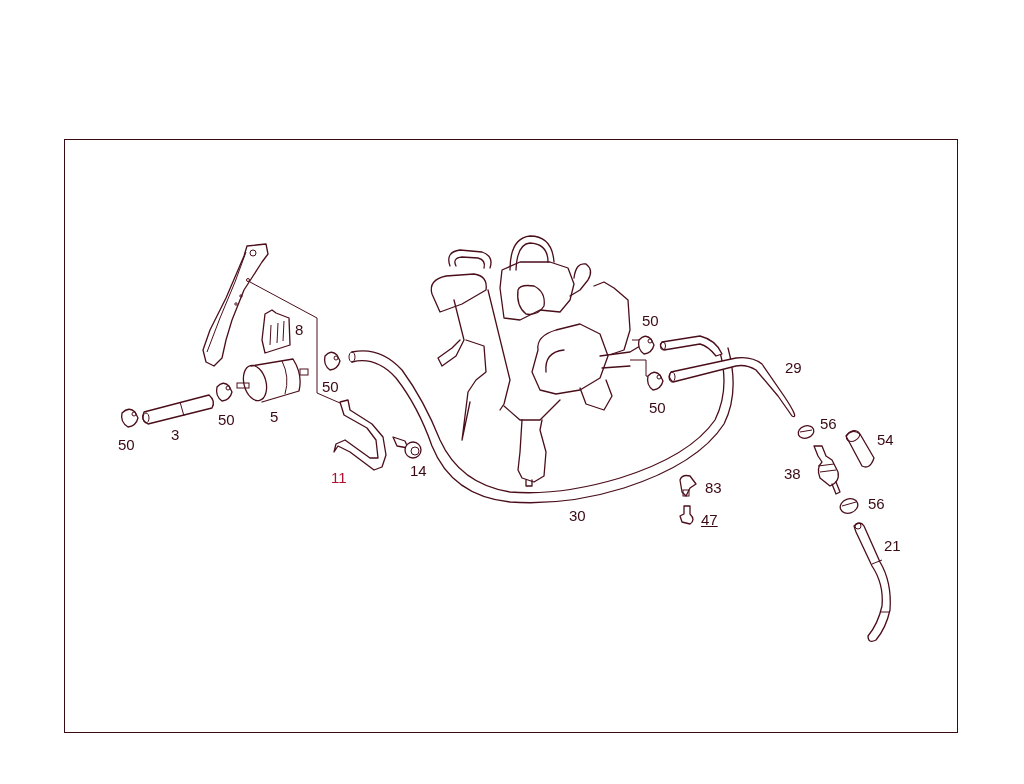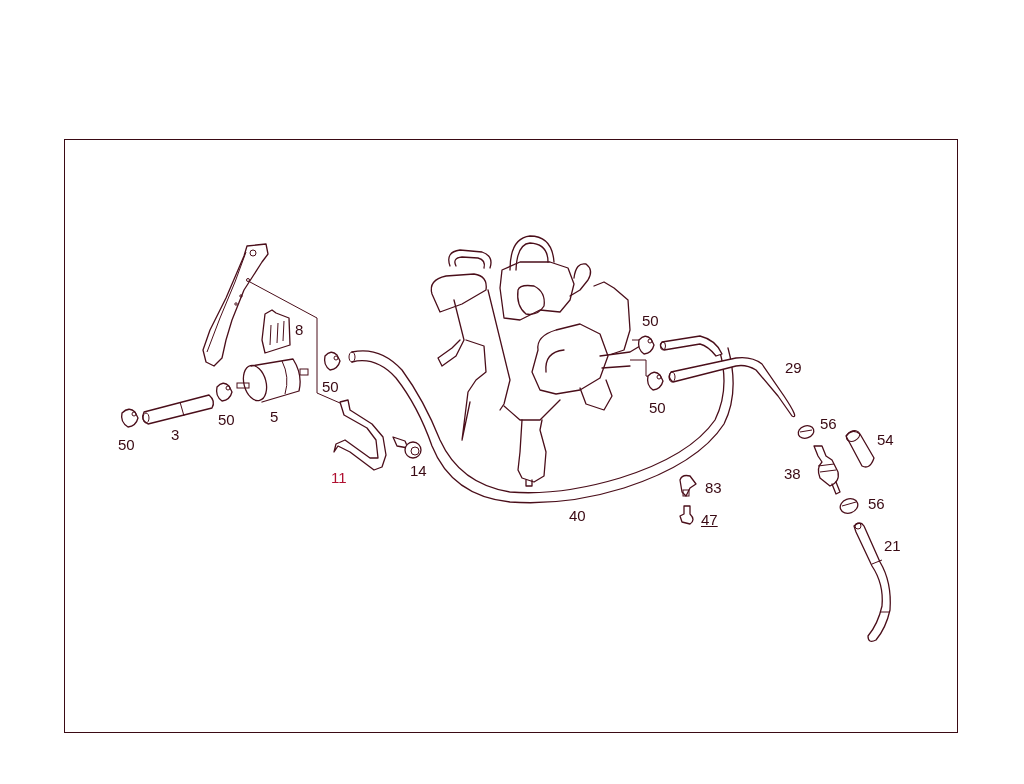--- a/index.html
+++ b/index.html
@@ -143,21 +143,21 @@
 </svg>
 
 <div class="lbl" style="left:118px;top:437px;">50</div>
 <div class="lbl" style="left:171px;top:427px;">3</div>
 <div class="lbl" style="left:218px;top:412px;">50</div>
 <div class="lbl" style="left:270px;top:409px;">5</div>
 <div class="lbl" style="left:295px;top:322px;">8</div>
 <div class="lbl" style="left:322px;top:379px;">50</div>
 <div class="lbl red" style="left:331px;top:470px;">11</div>
 <div class="lbl" style="left:402px;top:463px;margin-left:8px;">14</div>
-<div class="lbl" style="left:569px;top:508px;">40</div>
+<div class="lbl" style="left:569px;top:508px;">30</div>
 <div class="lbl" style="left:642px;top:313px;">50</div>
 <div class="lbl" style="left:649px;top:400px;">50</div>
 <div class="lbl" style="left:785px;top:360px;">29</div>
 <div class="lbl" style="left:820px;top:416px;">56</div>
 <div class="lbl" style="left:877px;top:432px;">54</div>
 <div class="lbl" style="left:784px;top:466px;">38</div>
 <div class="lbl" style="left:868px;top:496px;">56</div>
 <div class="lbl" style="left:884px;top:538px;">21</div>
 <div class="lbl" style="left:705px;top:480px;">83</div>
 <div class="lbl" style="left:701px;top:512px;text-decoration:underline;">47</div>

